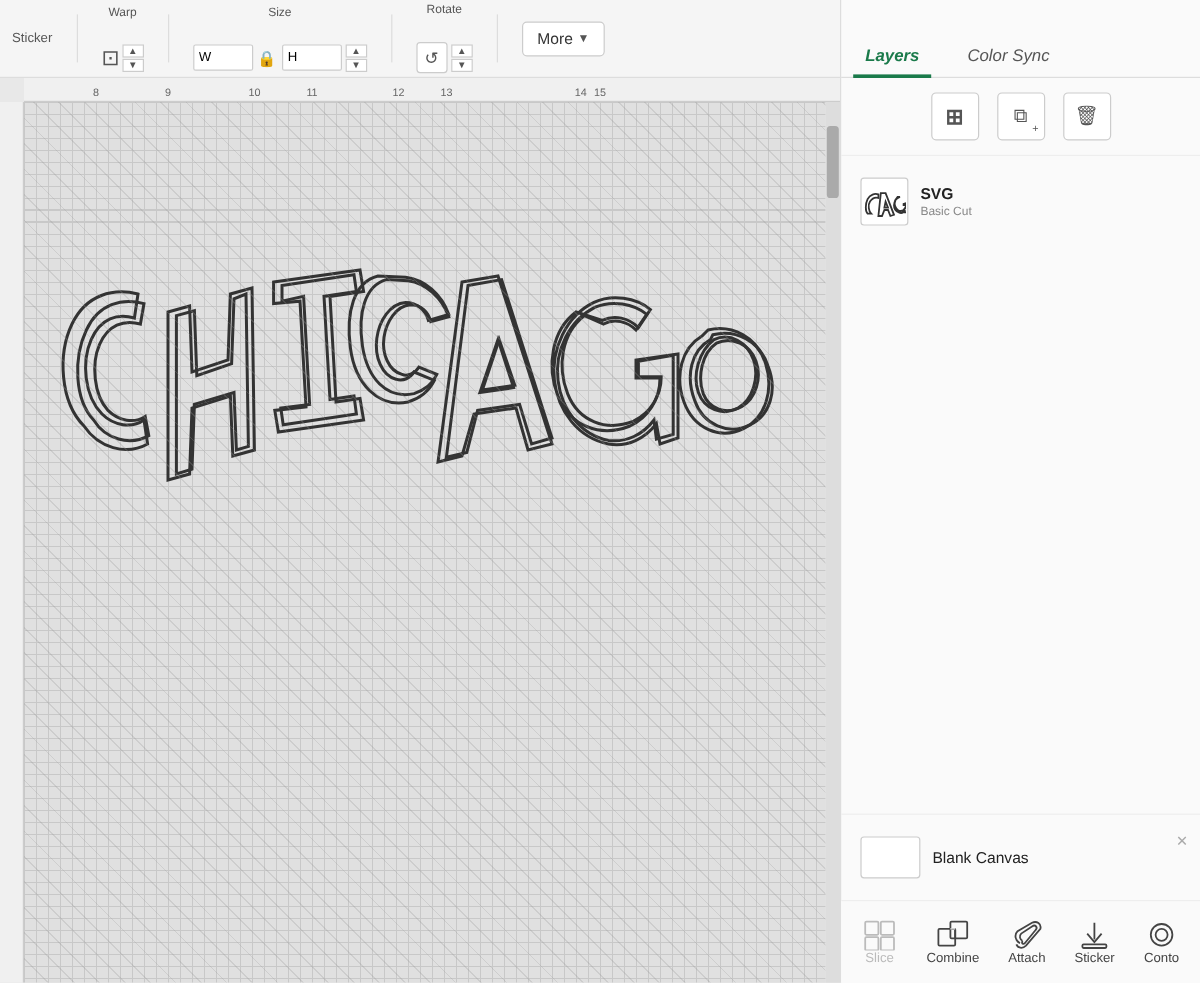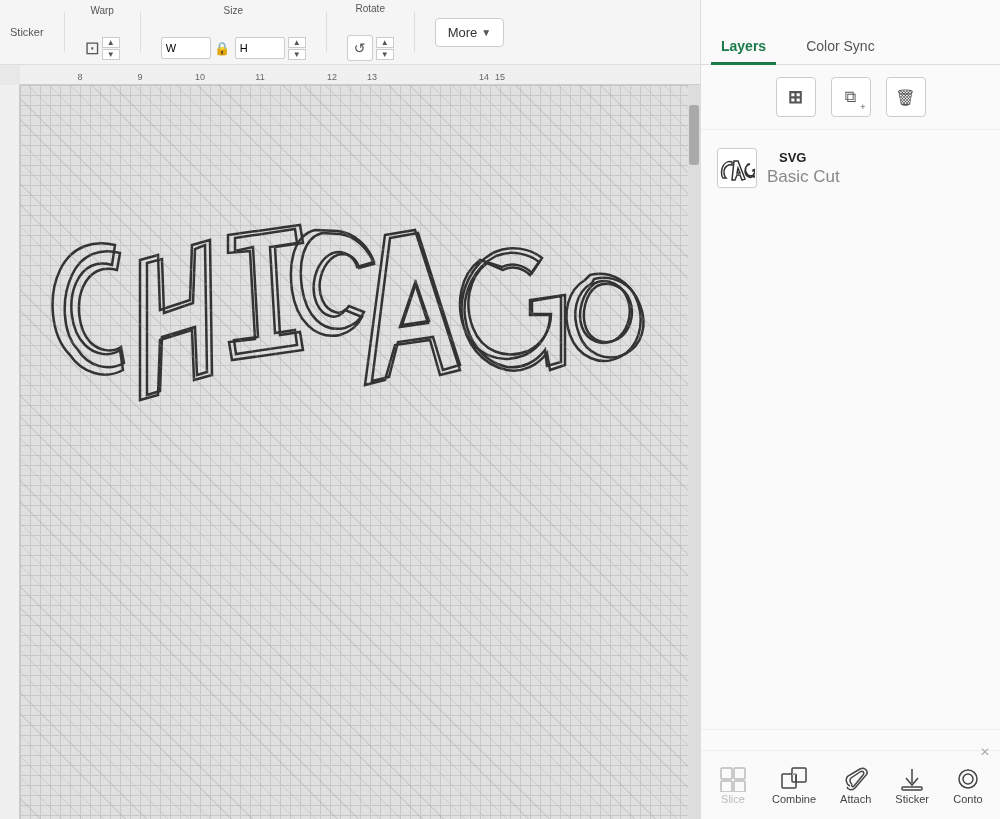--- a/index.html
+++ b/index.html
@@ -85,20 +85,21 @@
       z-index: 10;
     }
 
     #right-panel-tabs {
       display: flex;
       border-bottom: 1px solid #ddd;
       height: 65px;
       align-items: flex-end;
       padding: 0 10px;
       gap: 20px;
+      font-style: italic;
     }
 
     .panel-tab {
       padding: 8px 10px;
       font-size: 14px;
       cursor: pointer;
       color: #555;
       border-bottom: 3px solid transparent;
       margin-bottom: -1px;
     }
@@ -166,25 +167,24 @@
     .layer-info {
       display: flex;
       flex-direction: column;
       gap: 2px;
     }
 
     .layer-title {
       font-size: 13px;
       font-weight: 600;
       color: #222;
-      margin-left: 12px;
     }
 
     .layer-subtitle {
-      font-size: 17px;
+      font-size: 10px;
       color: #888;
     }
 
     #blank-canvas-section {
       padding: 10px;
       border-top: 1px solid #eee;
     }
 
     .blank-canvas-item {
       display: flex;
@@ -457,21 +457,21 @@
   <button class="more-btn">
     <span>More</span>
     <span class="arrow">▼</span>
   </button>
 </div>
 
 <div id="canvas-area">
   <div id="ruler-top">
     <span class="ruler-mark" style="left:60px;">8</span>
     <span class="ruler-mark" style="left:120px;">9</span>
-    <span class="ruler-mark" style="left:180px;">10</span>
+    <span class="ruler-mark" style="left:192px;">10</span>
     <span class="ruler-mark" style="left:240px;">11</span>
     <span class="ruler-mark" style="left:312px;">12</span>
     <span class="ruler-mark" style="left:352px;">13</span>
     <span class="ruler-mark" style="left:420px;margin-left:44px;">14</span>
     <span class="ruler-mark" style="left:480px;">15</span>
   </div>
   <div id="ruler-left"></div>
   <div id="scrollbar-v">
     <div class="scrollbar-thumb"></div>
   </div>
@@ -539,20 +539,24 @@
         </svg>
       </div>
       <div class="layer-info">
         <span class="layer-title">SVG</span>
         <span class="layer-subtitle">Basic Cut</span>
       </div>
     </div>
   </div>
 
   <div id="blank-canvas-section" style="position:relative;">
+    <div class="blank-canvas-item">
+      <div class="blank-canvas-thumb"></div>
+      <span class="blank-canvas-label">Blank Canvas</span>
+    </div>
     <span class="section-x" style="top:15px;cursor:pointer;">✕</span>
   </div>
 
   <div id="panel-bottom-actions">
     <div class="bottom-action disabled">
       <div class="bottom-action-icon">
         <svg width="28" height="26" viewBox="0 0 28 26" fill="none" stroke="#bbb" stroke-width="1.5">
           <rect x="2" y="2" width="11" height="11" rx="1"></rect>
           <rect x="15" y="2" width="11" height="11" rx="1"></rect>
           <rect x="2" y="15" width="11" height="11" rx="1"></rect>

